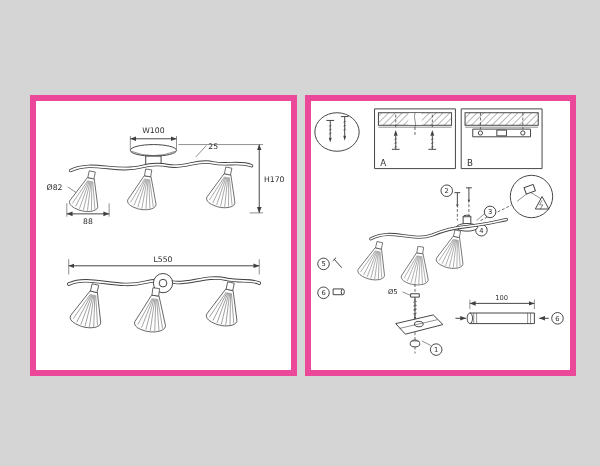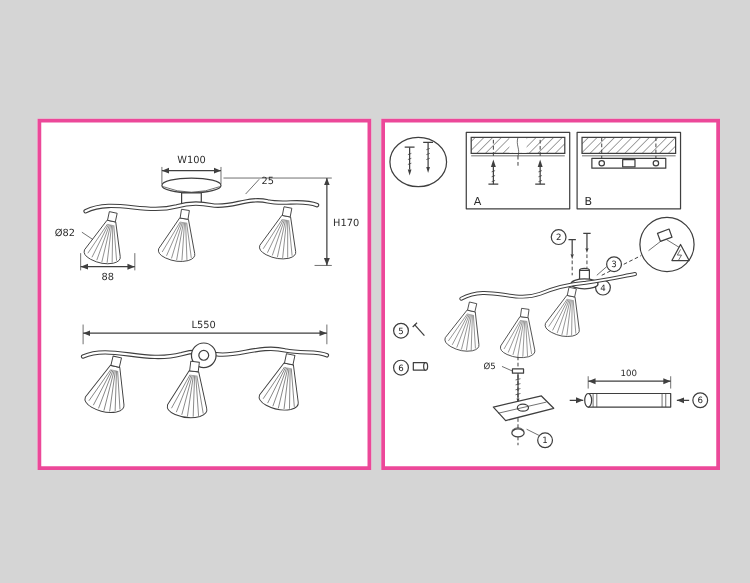--- a/index.html
+++ b/index.html
@@ -4,21 +4,21 @@
 <style>
   html,body{margin:0;padding:0;}
   body{
     width:600px;height:466px;overflow:hidden;
     background:#d5d5d5;
     font-family:"DejaVu Sans", sans-serif;
   }
   .sheet{position:relative;width:600px;height:466px;background:#d5d5d5;}
   .panel{
     position:absolute;top:95px;height:281px;
-    background:#ffffff;border:3px solid #ec4899;box-sizing:border-box;
+    background:#ffffff;border:6px solid #ec4899;box-sizing:border-box;
   }
   .panel-left{left:30px;width:267px;}
   .panel-right{left:305px;width:271px;}
   .panel svg{display:block;width:100%;height:100%;}
 
   
   .ln{stroke:#3f3f3f;stroke-width:1;fill:none;}
   .thin{stroke:#3f3f3f;stroke-width:.6;fill:none;}
   .dash{stroke:#3f3f3f;stroke-width:.8;stroke-dasharray:3 2;fill:none;}
   .fw{fill:#ffffff;stroke:#3f3f3f;stroke-width:1;stroke-linejoin:round;}

